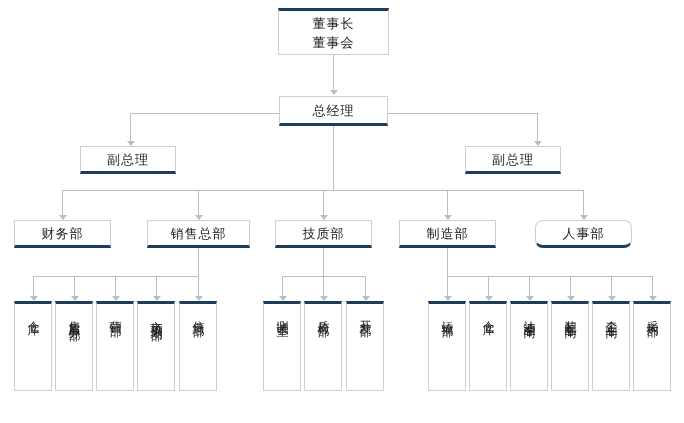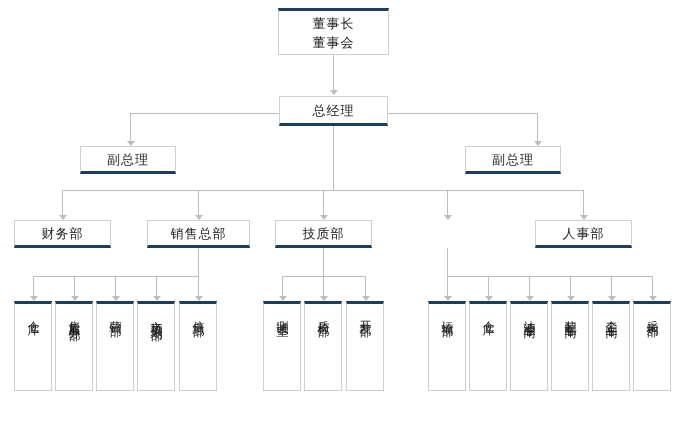--- a/index.html
+++ b/index.html
@@ -139,21 +139,24 @@
 
   <div class="box bottom-accent" style="left:14px;top:220px;width:97px;height:28px;text-align:right;">
     <span class="lbl">财务部</span>
   </div>
   <div class="box bottom-accent" style="left:275px;top:220px;width:97px;height:28px;">
     <span class="lbl">技质部</span>
   </div>
   <div class="box bottom-accent" style="left:147px;top:220px;width:103px;height:28px;">
     <span class="lbl">销售总部</span>
   </div>
-  <div class="box bottom-accent" style="left:535px;top:220px;width:97px;height:28px;">
+  <div class="box bottom-accent" style="left:399px;top:220px;width:97px;height:28px;">
+    <span class="lbl">制造部</span>
+  </div>
+  <div class="box bottom-accent" style="left:535px;top:220px;width:97px;height:28px;border-radius:8px;">
     <span class="lbl">人事部</span>
   </div>
 
   <div class="box vert top-accent" style="left:14px;top:301px;width:38px;height:90px;">
     <span class="lbl">仓库</span>
   </div>
   <div class="box vert top-accent" style="left:55px;top:301px;width:38px;height:90px;">
     <span class="lbl">售后服务部</span>
   </div>
   <div class="box vert top-accent" style="left:96px;top:301px;width:38px;height:90px;">

